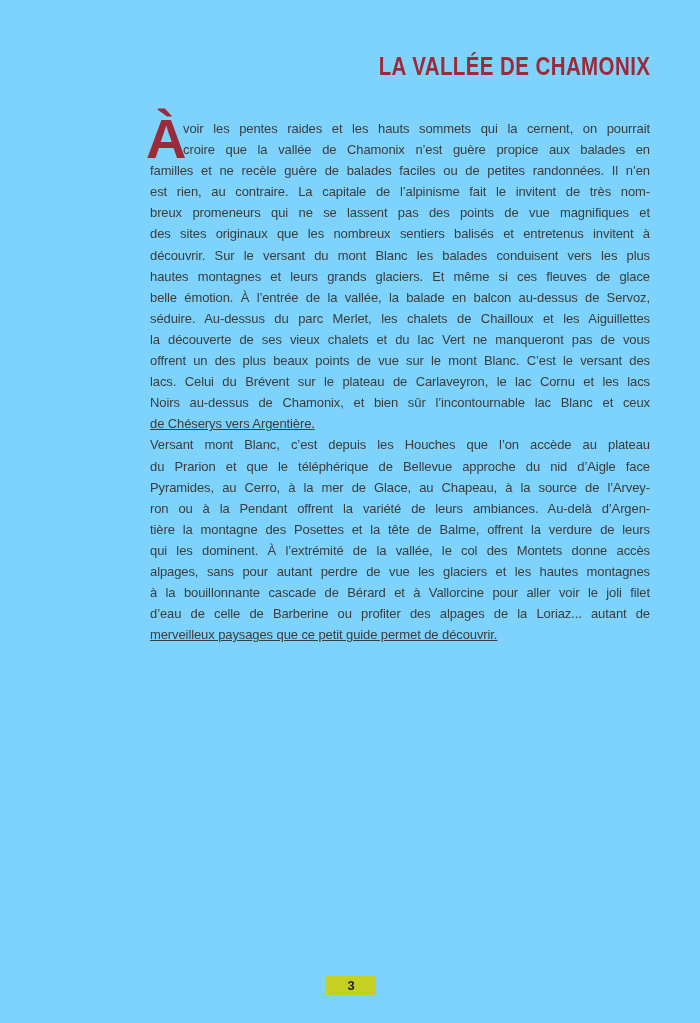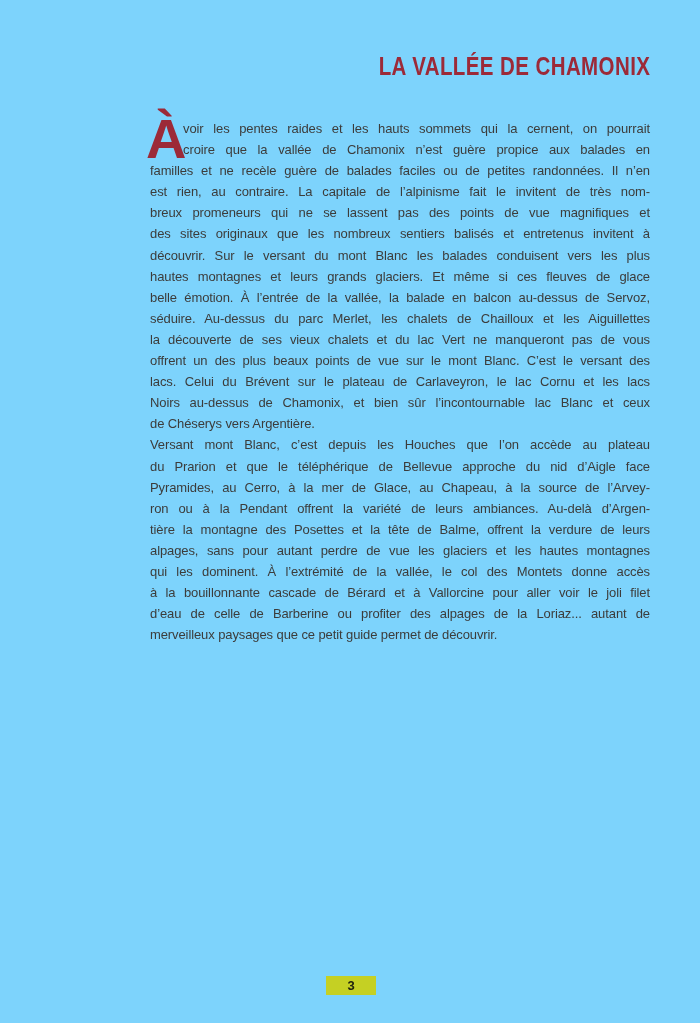--- a/index.html
+++ b/index.html
@@ -26,21 +26,21 @@
     color:var(--body-text);font-size:13px;line-height:21.1px;
     letter-spacing:-0.1px;
   }
   .dropcap{
     position:absolute;left:-4px;top:-8px;
     font-size:56px;line-height:58px;font-weight:bold;
     color:var(--title-red);
   }
   .line{text-align:justify;text-align-last:justify;}
   .line.indent{margin-left:33px;}
-  .line.end{text-align-last:left;}
+  .line.end{text-align-last:left;text-decoration:underline;}
   .page-number-badge{
     position:absolute;left:326px;top:976px;width:50px;height:19px;
     background:var(--badge-bg);color:var(--badge-text);
     font-size:13px;font-weight:bold;
     display:flex;align-items:center;justify-content:center;
   }
 </style>
 </head>
 <body>
 
@@ -64,22 +64,22 @@
         <div class="line">la découverte de ses vieux chalets et du lac Vert ne manqueront pas de vous</div>
         <div class="line">offrent un des plus beaux points de vue sur le mont Blanc. C’est le versant des</div>
         <div class="line">lacs. Celui du Brévent sur le plateau de Carlaveyron, le lac Cornu et les lacs</div>
         <div class="line">Noirs au-dessus de Chamonix, et bien sûr l’incontournable lac Blanc et ceux</div>
         <div class="line end">de Chéserys vers Argentière.</div>
         <div class="line">Versant mont Blanc, c’est depuis les Houches que l’on accède au plateau</div>
         <div class="line">du Prarion et que le téléphérique de Bellevue approche du nid d’Aigle face</div>
         <div class="line">Pyramides, au Cerro, à la mer de Glace, au Chapeau, à la source de l’Arvey-</div>
         <div class="line">ron ou à la Pendant offrent la variété de leurs ambiances. Au-delà d’Argen-</div>
         <div class="line">tière la montagne des Posettes et la tête de Balme, offrent la verdure de leurs</div>
+        <div class="line">qui les dominent. À l’extrémité de la vallée, le col des Montets donne accès</div>
         <div class="line">alpages, sans pour autant perdre de vue les glaciers et les hautes montagnes</div>
-        <div class="line">qui les dominent. À l’extrémité de la vallée, le col des Montets donne accès</div>
         <div class="line">à la bouillonnante cascade de Bérard et à Vallorcine pour aller voir le joli filet</div>
         <div class="line">d’eau de celle de Barberine ou profiter des alpages de la Loriaz... autant de</div>
         <div class="line end">merveilleux paysages que ce petit guide permet de découvrir.</div>
       </div>
   </div>
 
   <div class="page-number-badge">
     <span>3</span>
   </div>
 

